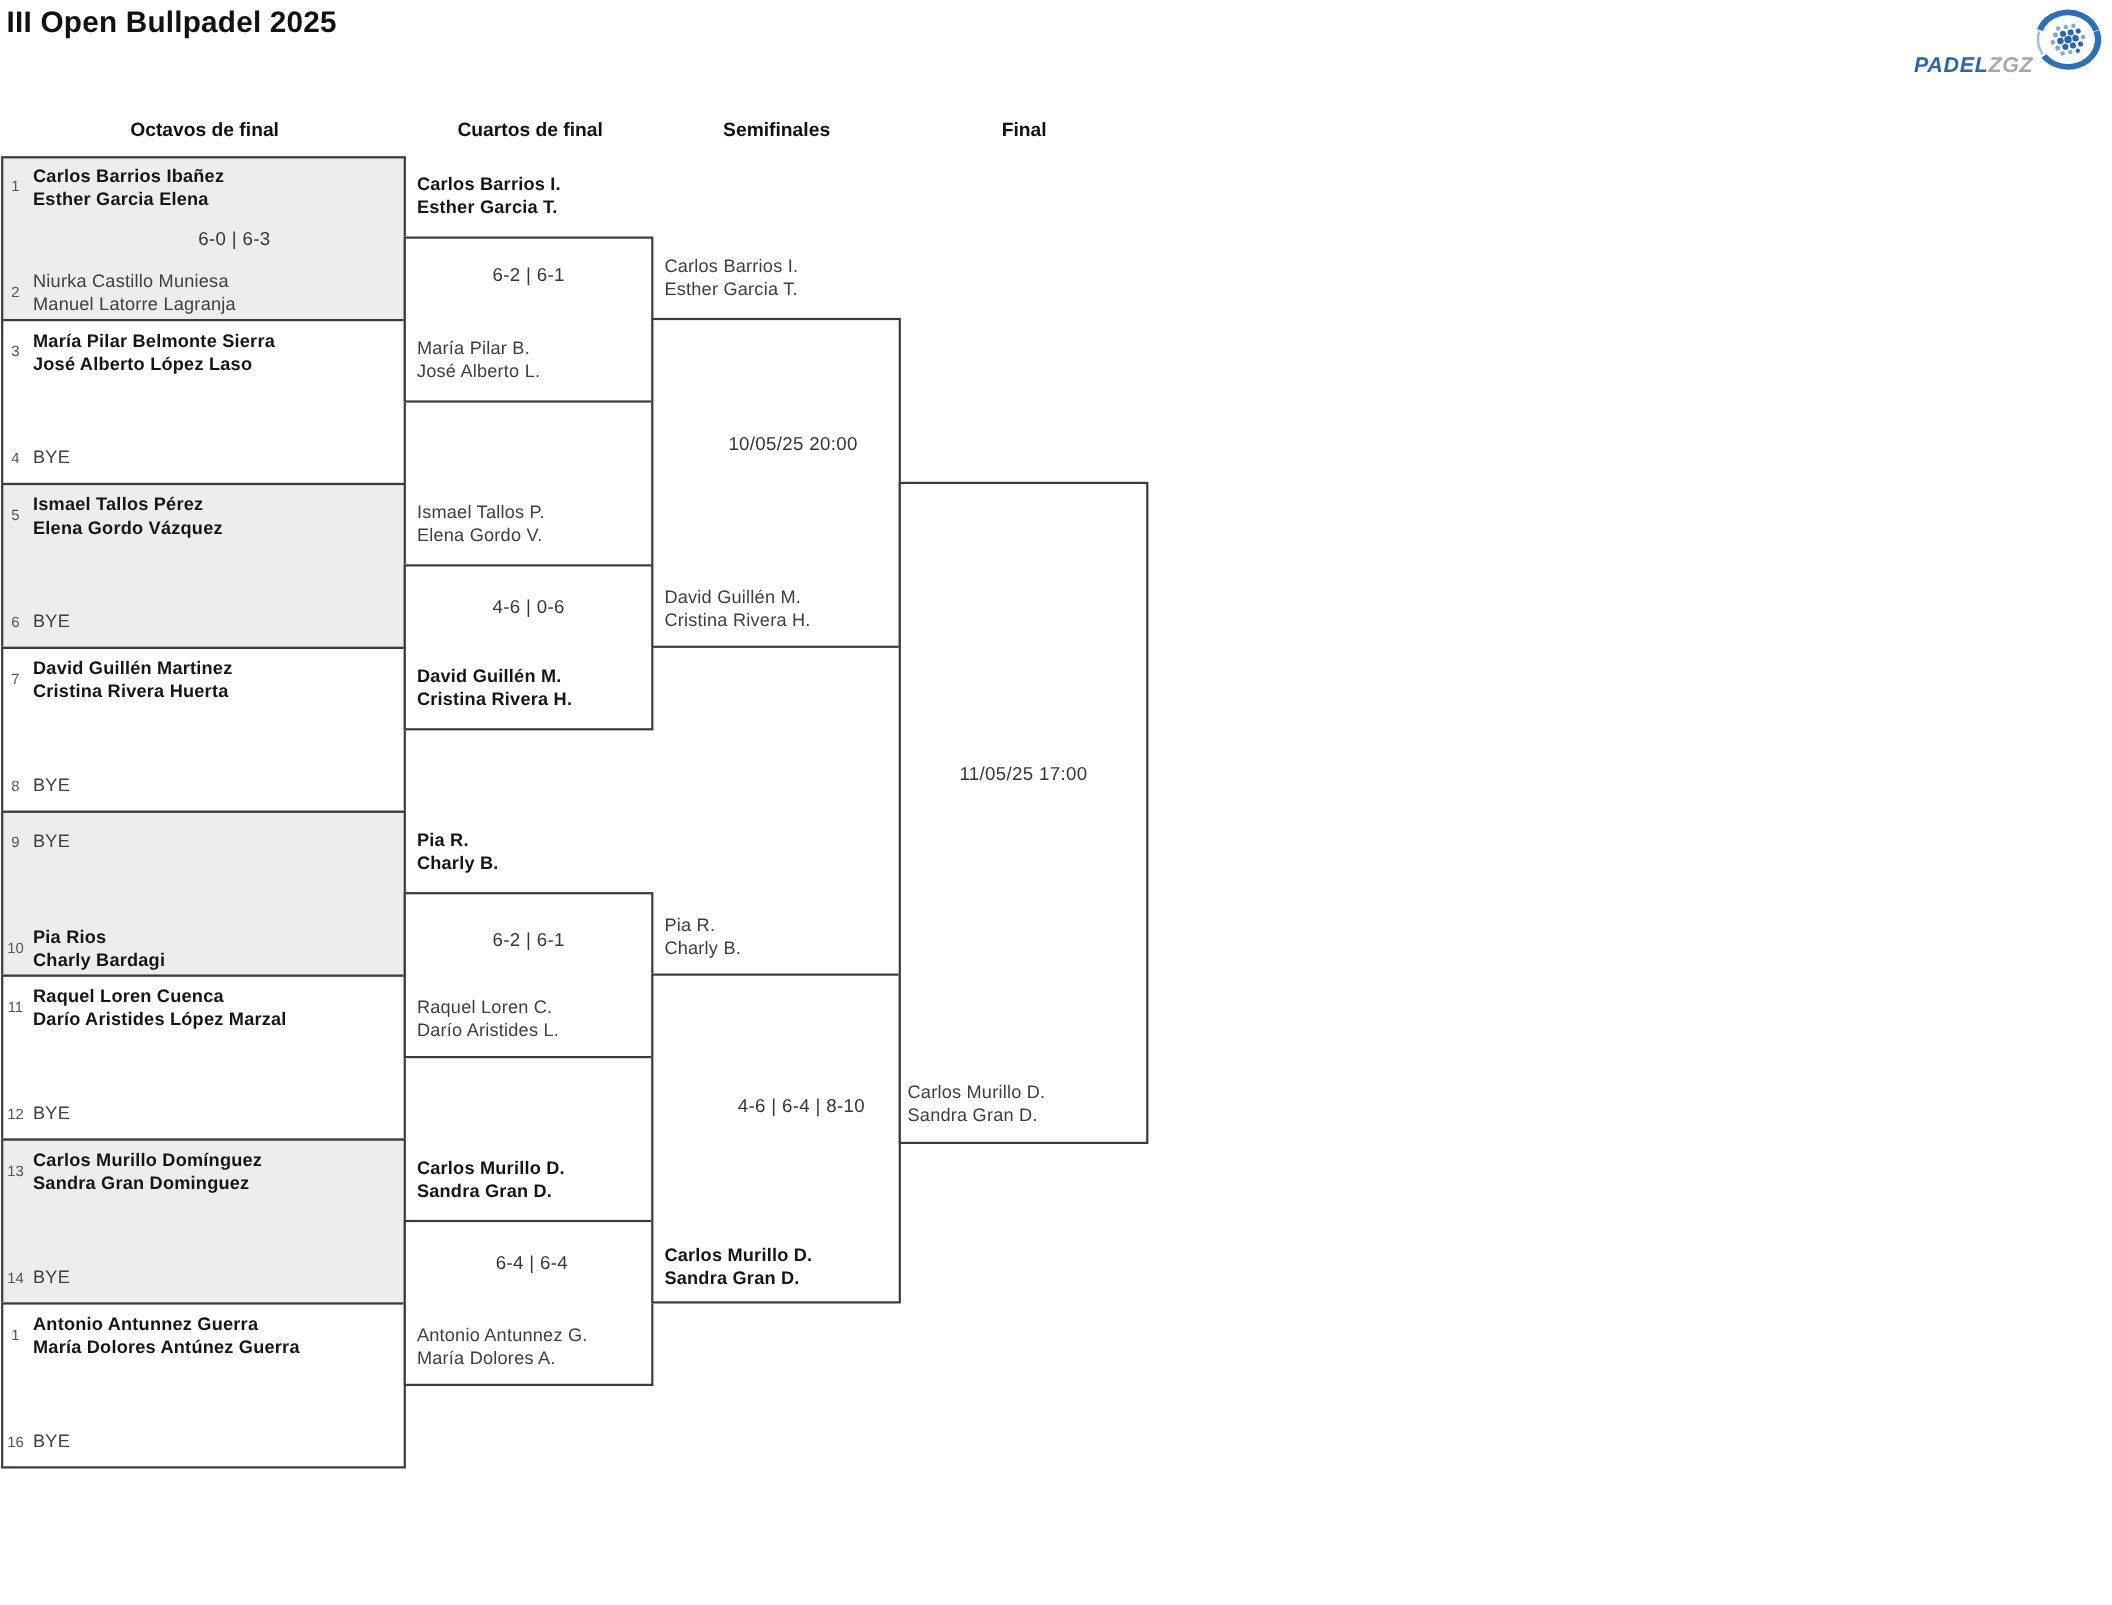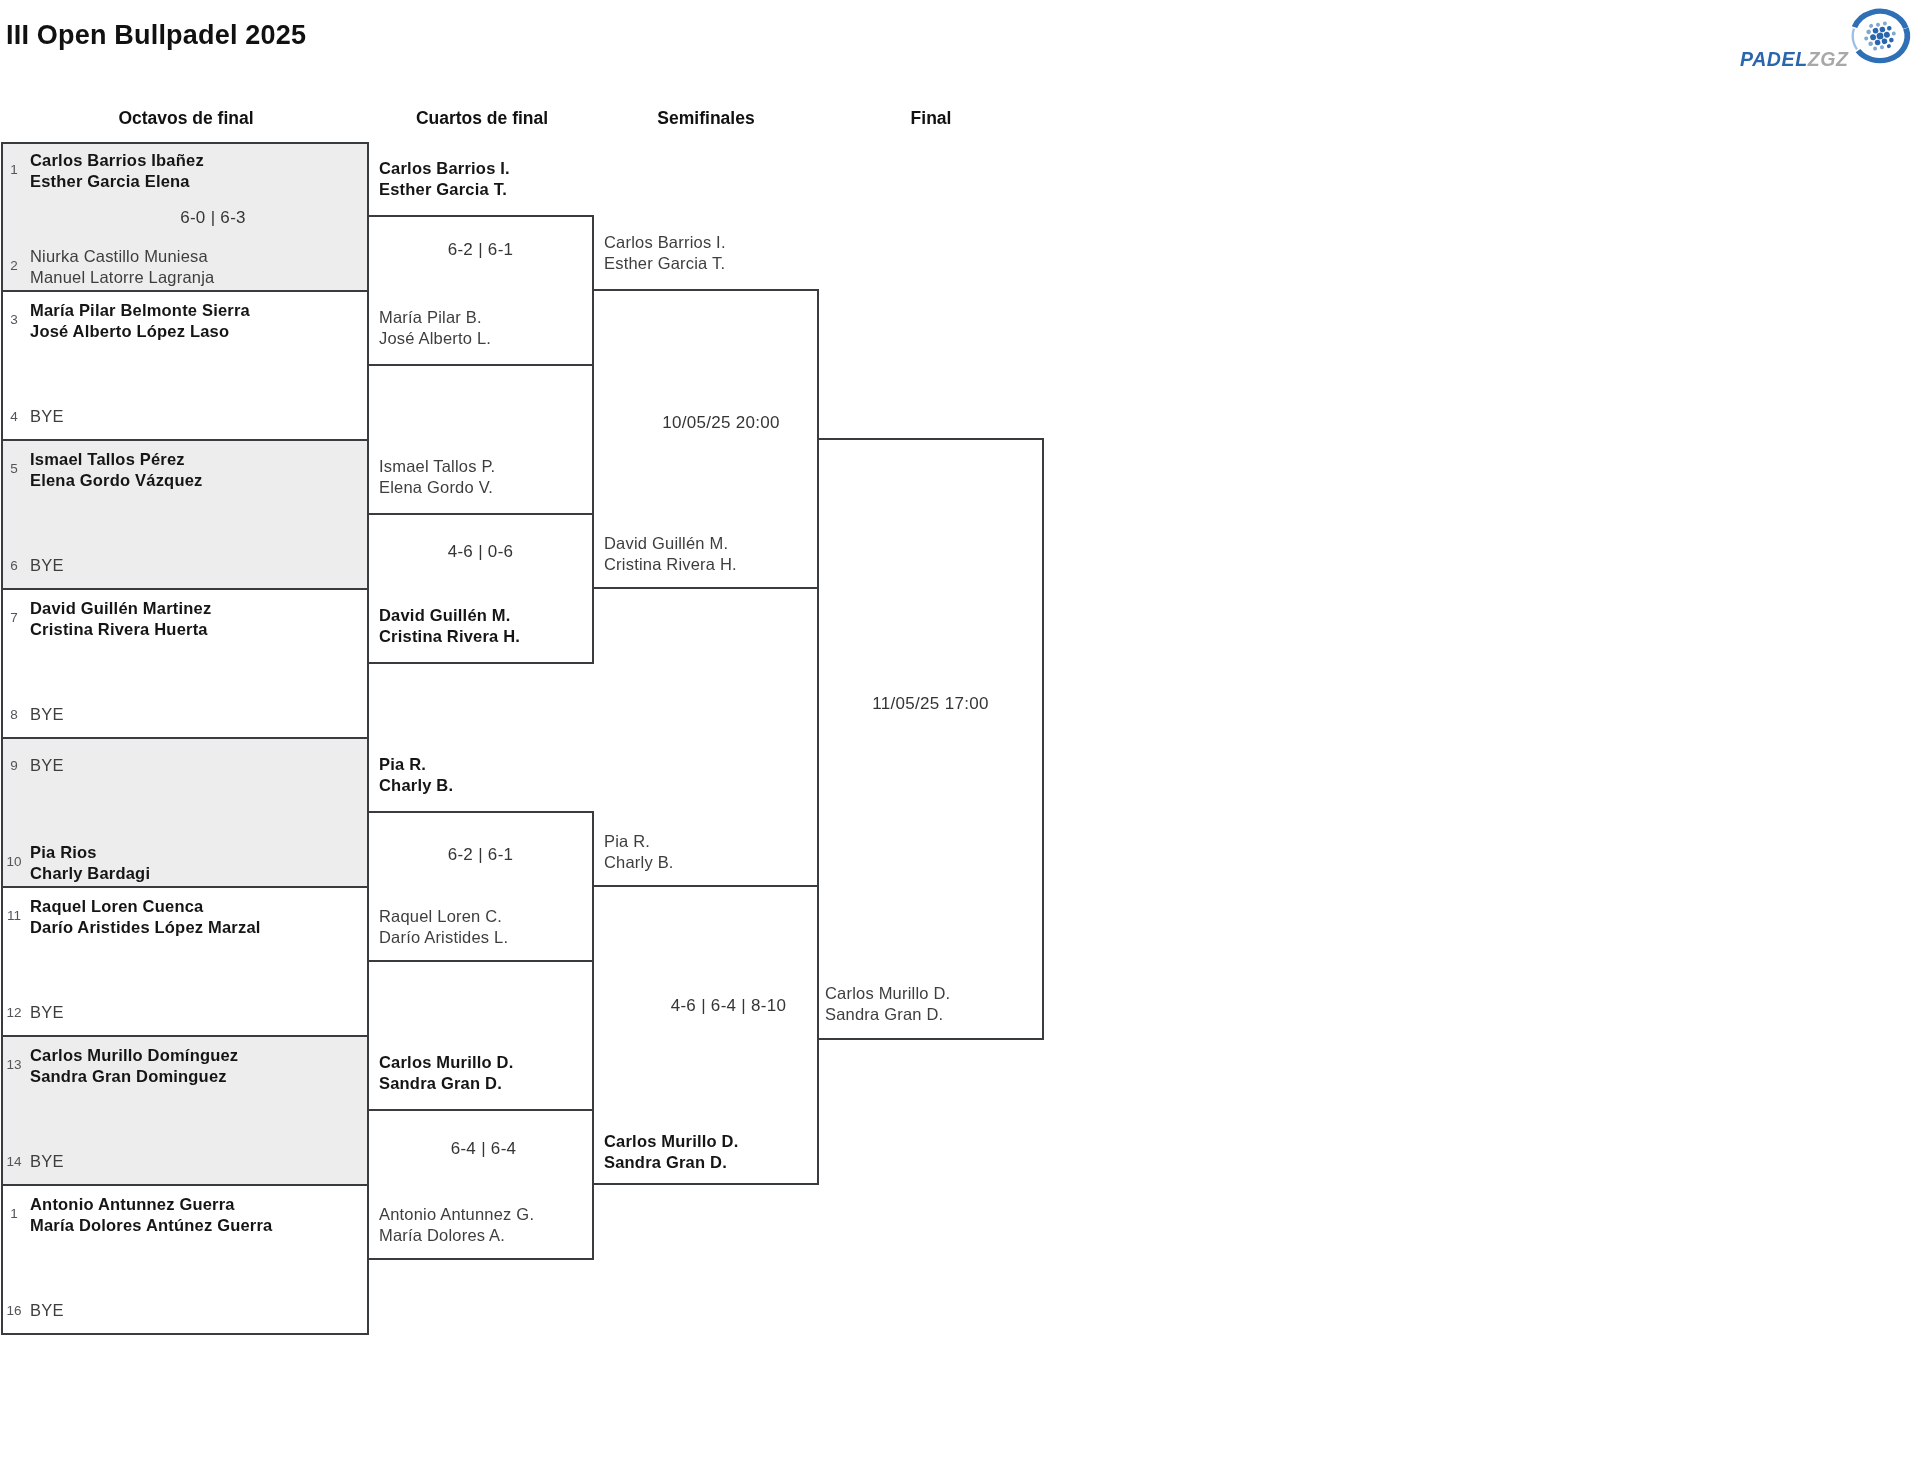--- a/index.html
+++ b/index.html
@@ -1,21 +1,21 @@
 <!DOCTYPE html>
 <html><head>
 <meta charset="utf-8">
 <style>
   html,body{margin:0;padding:0;background:#fff;}
   .stage{position:relative;width:1920px;height:1459px;background:#ffffff;
          font-family:"Liberation Sans",sans-serif;overflow:hidden;}
 
   .page-title,.page-subtitle{position:absolute;left:6px;font-size:27px;font-weight:600;
          color:#111;letter-spacing:.2px;white-space:nowrap;}
-  .page-title{top:20px;text-align:center;}
+  .page-title{top:5px;text-align:center;}
   .page-subtitle{top:37px;}
 
   .rh{position:absolute;top:108px;transform:translateX(-50%);font-size:17.5px;
       font-weight:600;color:#111;white-space:nowrap;}
 
   .box{position:absolute;box-sizing:border-box;border:2px solid #393c3e;background:#fff;}
   .box.gray{background:#ededed;}
 
   .team{position:absolute;font-size:16.5px;line-height:21px;color:#3e3e3e;
         letter-spacing:.2px;white-space:nowrap;}
@@ -215,21 +215,21 @@
   <div class="score" style="left:367px;top:1139px;width:233px">6-4 | 6-4</div>
   <div class="team" style="left:379px;top:1204px">
     <span>Antonio Antunnez G.</span>
     <span>María Dolores A.</span>
   </div>
 
   <div class="team" style="left:604px;top:232px">
     <span>Carlos Barrios I.</span>
     <span>Esther Garcia T.</span>
   </div>
-  <div class="score" style="left:592px;top:413px;width:258px">10/05/25 20:00</div>
+  <div class="score" style="left:592px;top:394px;width:258px">10/05/25 20:00</div>
   <div class="team" style="left:604px;top:533px">
     <span>David Guillén M.</span>
     <span>Cristina Rivera H.</span>
   </div>
 
   <div class="team" style="left:604px;top:831px">
     <span>Pia R.</span>
     <span>Charly B.</span>
   </div>
   <div class="score" style="left:592px;top:996px;width:273px">4-6 | 6-4 | 8-10</div>

